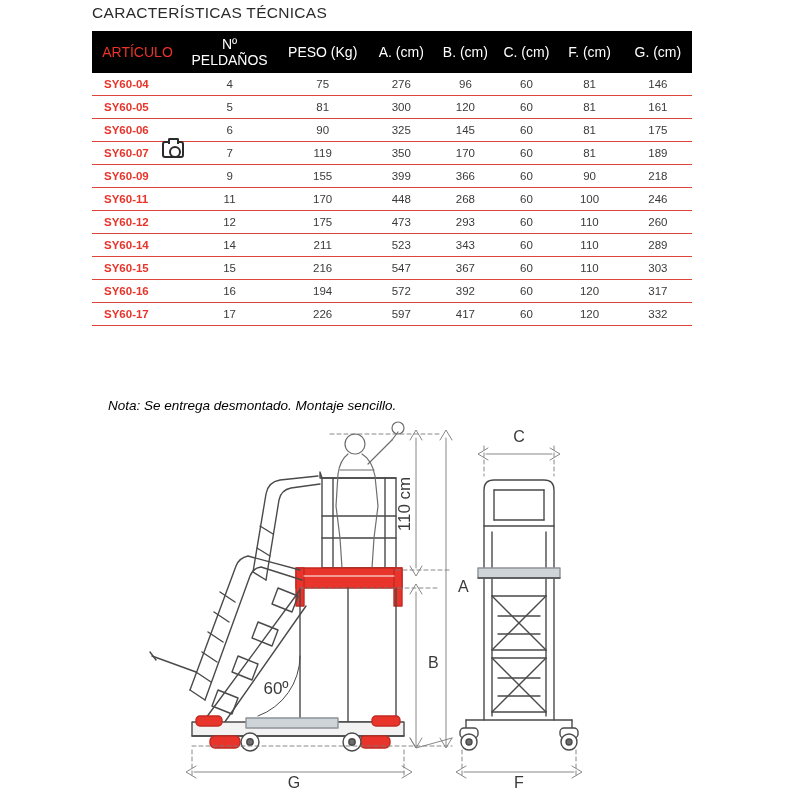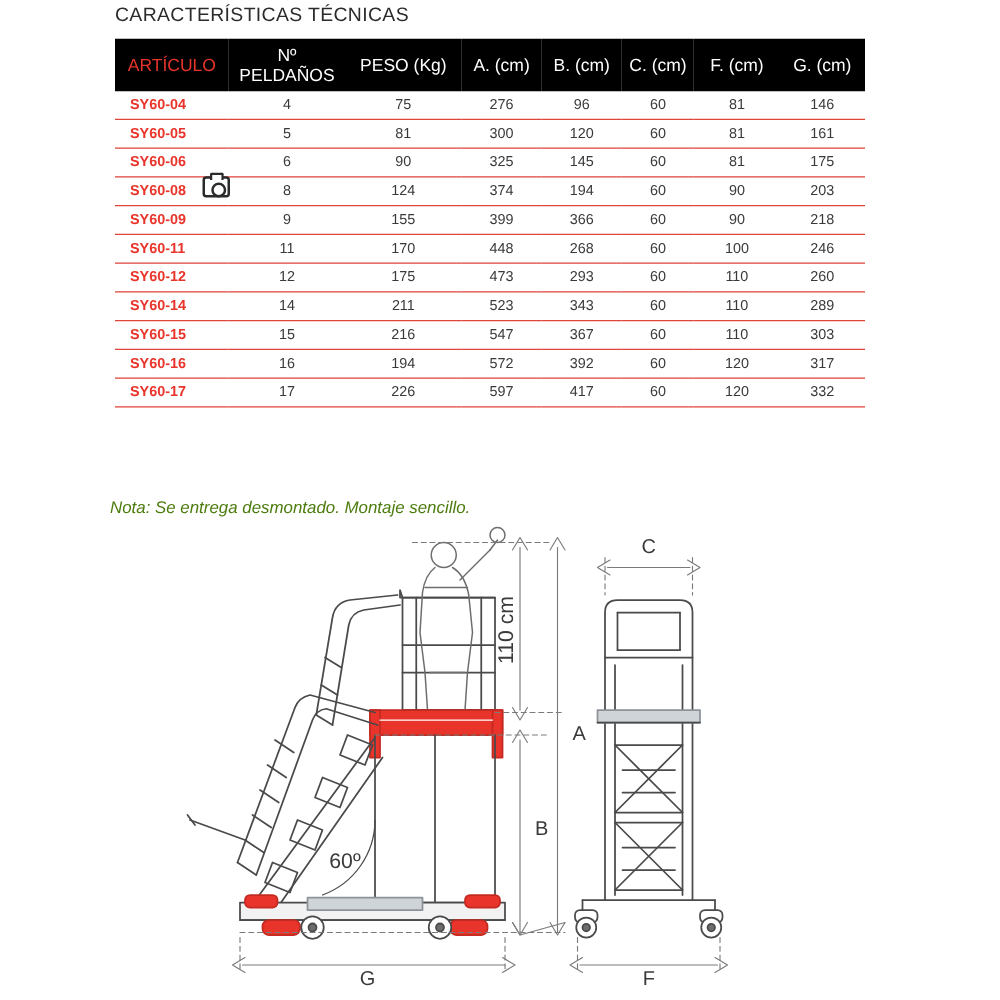--- a/index.html
+++ b/index.html
@@ -84,24 +84,24 @@
     width: 7px; height: 4px;
     border: 2px solid #2b2b2b;
     border-bottom: none;
     border-radius: 2px 2px 0 0;
     background: #fff;
   }
 
   
   .note {
     position: absolute;
-    left: 88px; top: 398px;
+    left: 108px; top: 398px;
     font-size: 13.5px;
     font-style: italic;
-    color: #4d7c0f;
+    color: #000000;
   }
 
   
   .drawing {
     position: absolute;
     left: 0; top: 420px;
     width: 800px; height: 380px;
   }
   .drawing svg { display: block; }
 </style>
@@ -160,28 +160,28 @@
         <td class="code">SY60-06</td>
         <td>6</td>
         <td>90</td>
         <td>325</td>
         <td>145</td>
         <td>60</td>
         <td>81</td>
         <td>175</td>
       </tr>
       <tr>
-        <td class="code">SY60-08</td>
-        <td>8</td>
-        <td>124</td>
-        <td>374</td>
-        <td>194</td>
-        <td>60</td>
-        <td>90</td>
-        <td>203</td>
+        <td class="code">SY60-07</td>
+        <td>7</td>
+        <td>119</td>
+        <td>350</td>
+        <td>170</td>
+        <td>60</td>
+        <td>81</td>
+        <td>189</td>
       </tr>
       <tr>
         <td class="code">SY60-09</td>
         <td>9</td>
         <td>155</td>
         <td>399</td>
         <td>366</td>
         <td>60</td>
         <td>90</td>
         <td>218</td>

